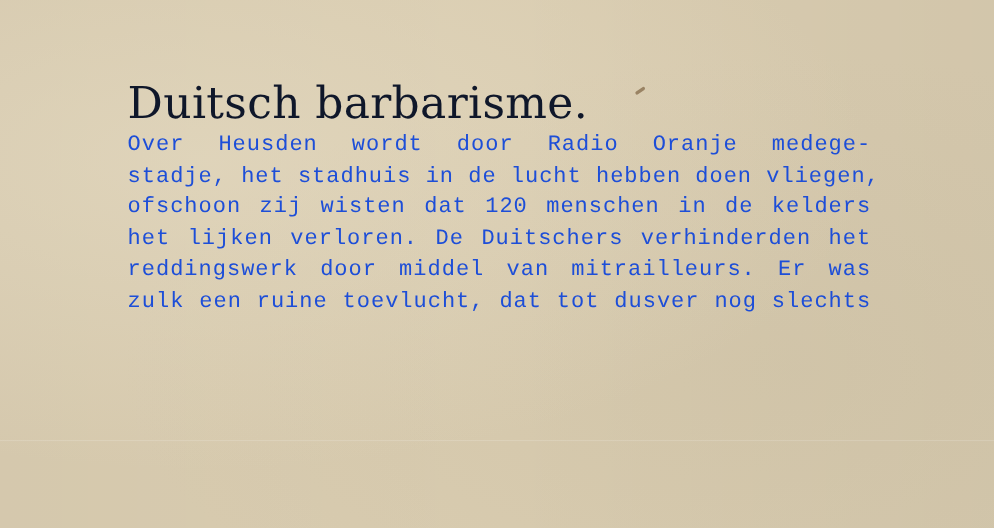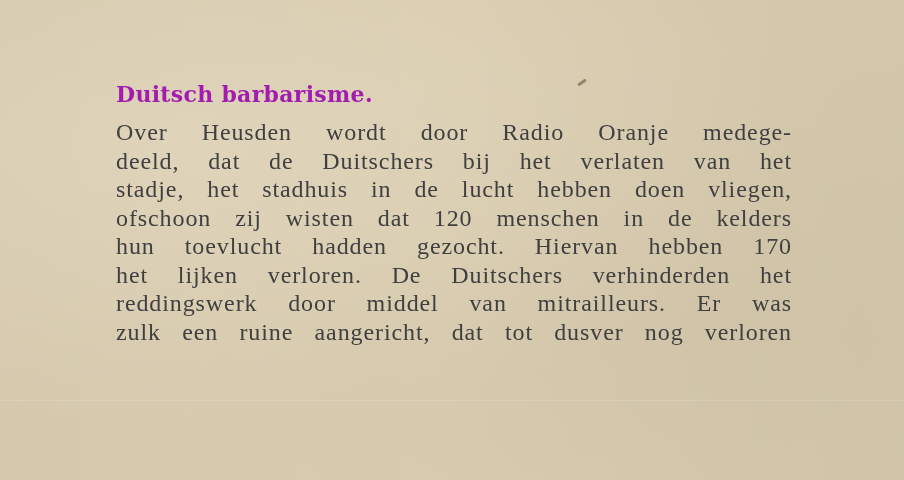--- a/index.html
+++ b/index.html
@@ -25,37 +25,37 @@
     .article {
       position: absolute;
       left: 116px;
       top: 72px;
       width: 676px;
       color: #3a3228;
       font-family: "DejaVu Serif", serif;
     }
     .headline {
       font-family: "DejaVu Serif", serif;
-      font-weight: bold;
-      font-size: 22px;
+      font-weight: normal;
+      font-size: 40px;
       line-height: 44px;
       letter-spacing: 0.3px;
-      color: #a21caf;
+      color: #0f172a;
       margin: 0 0 2px 0;
     }
     .body-line {
       display: block;
-      font-family: Liberation Serif, serif;
-      font-size: 24px;
+      font-family: Liberation Mono, monospace;
+      font-size: 20px;
       line-height: 28.5px;
       letter-spacing: 0.9px;
       white-space: nowrap;
       text-align: justify;
       text-align-last: justify;
-      color: #404040;
+      color: #1d4ed8;
     }
     .body-line.last {
       text-align-last: left;
     }
     .speck {
       position: absolute;
       left: 577px;
       top: 81px;
       width: 10px;
       height: 3px;
@@ -76,22 +76,20 @@
 <body>
 
 <div class="page">
   <div class="speck"></div>
   <div class="fold"></div>
 
   <div class="article">
     <h1 class="headline">Duitsch barbarisme.</h1>
     <div class="article-body">
       <span class="body-line">Over Heusden wordt door Radio Oranje medege-</span>
-      <span class="body-line">deeld, dat de Duitschers bij het verlaten van het</span>
       <span class="body-line">stadje, het stadhuis in de lucht hebben doen vliegen,</span>
       <span class="body-line">ofschoon zij wisten dat 120 menschen in de kelders</span>
-      <span class="body-line">hun toevlucht hadden gezocht. Hiervan hebben 170</span>
       <span class="body-line">het lijken verloren. De Duitschers verhinderden het</span>
       <span class="body-line">reddingswerk door middel van mitrailleurs. Er was</span>
-      <span class="body-line">zulk een ruine aangericht, dat tot dusver nog verloren</span>
+      <span class="body-line">zulk een ruine toevlucht, dat tot dusver nog slechts</span>
     </div>
   </div>
 </div>
 
 </body></html>

